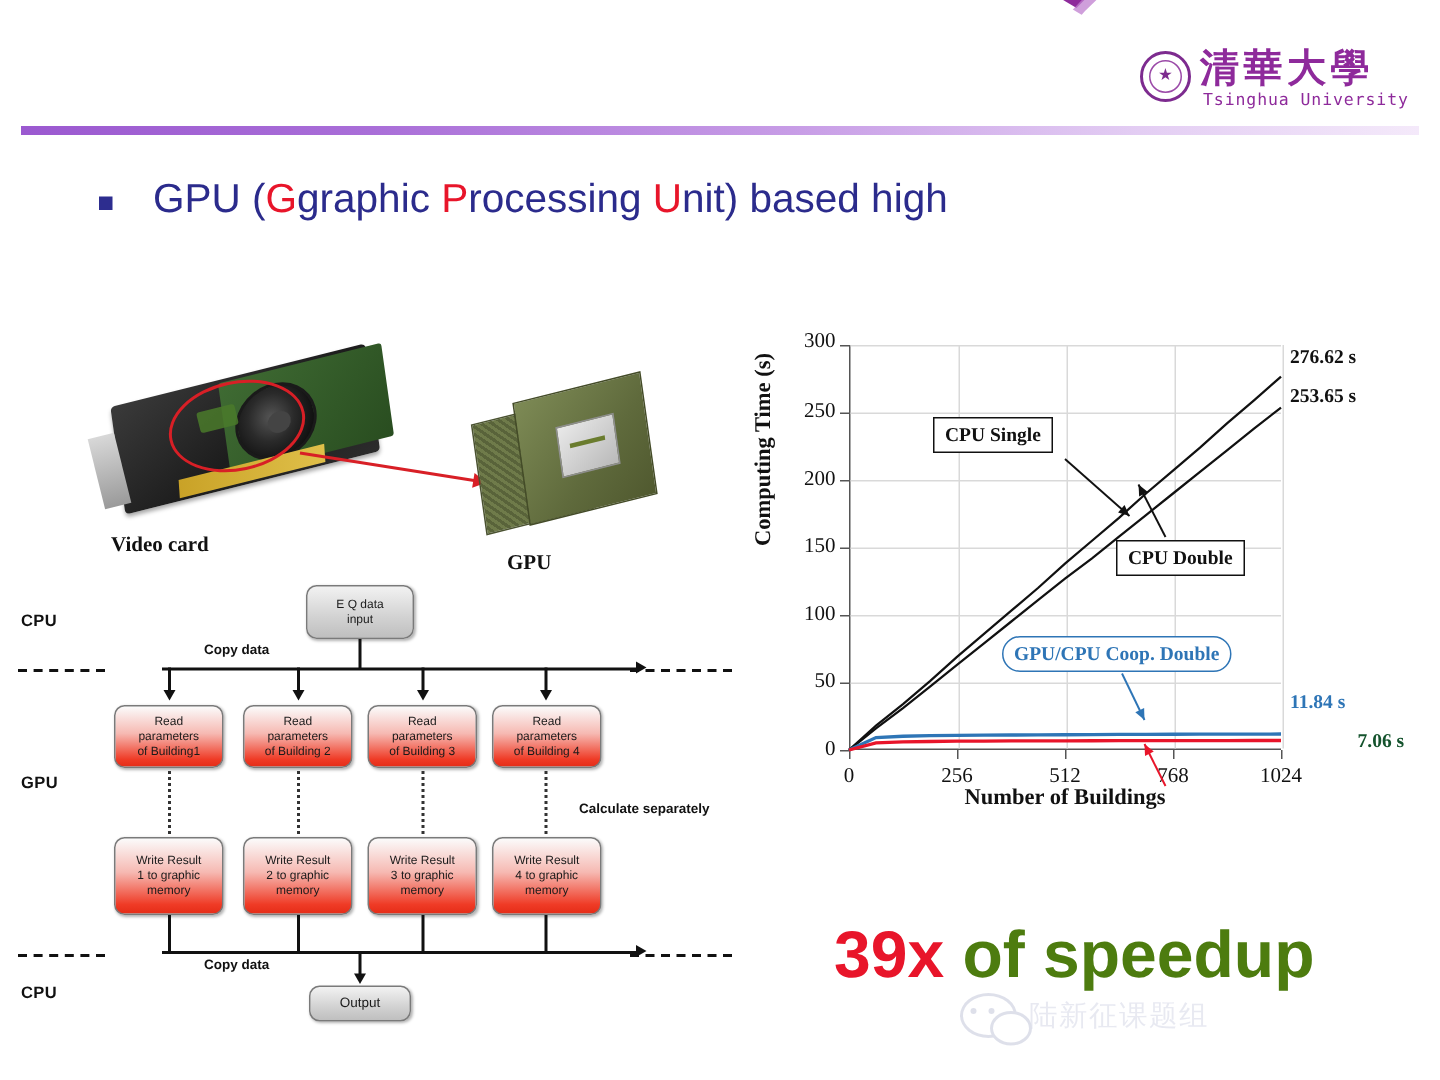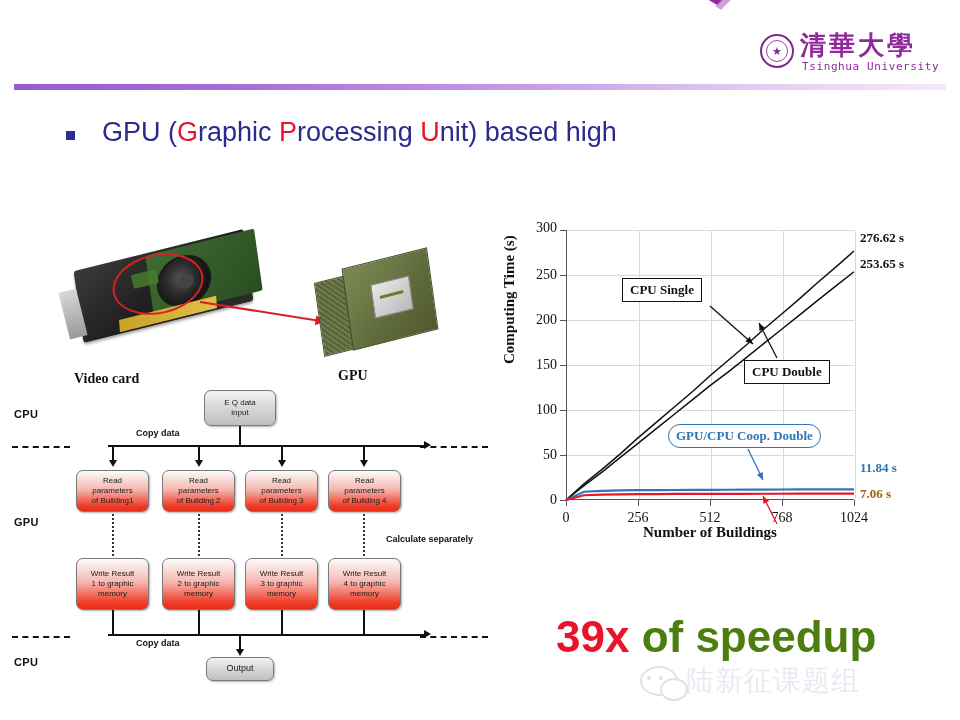--- a/index.html
+++ b/index.html
@@ -152,21 +152,20 @@
     transform:rotate(-16deg) skew(-8deg,2deg);
     border:1px solid #8f8f8f;
   }
   .chip-die:after{
     content:"";position:absolute;left:7px;top:12px;width:24px;height:3px;
     background:#6a7c2e;
   }
   .lbl-videocard{
     position:absolute;left:14px;top:128px;font-size:14px;font-weight:bold;color:#111;
     font-family:"Liberation Serif", serif;
-    margin-top:15px;
   }
   .lbl-gpu{
     position:absolute;left:278px;top:140px;font-size:14px;font-weight:bold;color:#111;
     font-family:"Liberation Serif", serif;
   }
 
   
   .flow{position:absolute;left:0px;top:388px;width:500px;height:300px;}
   .flow-lane{
     position:absolute;font-size:11px;font-weight:bold;color:#111;
@@ -247,21 +246,21 @@
     font-family:"Liberation Serif", serif;
     padding:3px 7px;white-space:nowrap;
   }
   .callout.blue{border-color:#2E75B6;color:#2E75B6;}
   .callout.red{border-color:#E8152A;color:#E8152A;}
   .endlab{
     position:absolute;font-size:13px;font-weight:bold;color:#111;
     font-family:"Liberation Serif", serif;white-space:nowrap;
   }
   .endlab.blue{color:#2E75B6;}
-  .endlab.red{color:#a16207;}
+  .endlab.red{color:#14532d;margin-left:45px;}
   svg.overlay{position:absolute;left:0;top:0;pointer-events:none;}
 
   
   .speedup{
     position:absolute;left:556px;top:612px;
     font-size:44px;font-weight:bold;
     font-family:"Liberation Sans", sans-serif;
     white-space:nowrap;
   }
   .speed-num{color:#E8152A;}
@@ -283,21 +282,21 @@
   }
   .wm-chat:after{
     content:"";position:absolute;left:17px;top:8px;width:4px;height:4px;
     border-radius:50%;background:#9aa0c0;
   }
   .wm-chat2{
     position:absolute;left:18px;top:10px;width:24px;height:19px;
     border:2px solid #9aa0c0;border-radius:50%;background:#fff;
   }
   .wm-text{
-    font-size:28px;color:#b9bed6;letter-spacing:1px;
+    font-size:19px;color:#b9bed6;letter-spacing:1px;
     font-family:"DejaVu Sans", sans-serif;white-space:nowrap;
   }
 </style>
 </head>
 <body>
 
 <div id="slide">
 
   <div class="title-rule"></div>
 
@@ -307,21 +306,21 @@
     <div class="logo-seal">
       <span class="logo-seal-star">★</span>
     </div>
     <div class="logo-cn">清華大學</div>
     <div class="logo-en">Tsinghua University</div>
   </div>
 
   <div class="bullet-row">
     <span class="bullet-sq"></span>
     <div class="bullet-text">
-      <span>GPU (</span><span class="hl">G</span><span>raphic </span><span class="hl">P</span><span>rocessing </span><span class="hl">U</span><span>nit) based high</span><br>
+      <span>GPU (</span><span class="hl">G</span><span>graphic </span><span class="hl">P</span><span>rocessing </span><span class="hl">U</span><span>nit) based high</span><br>
     </div>
   </div>
 
   <div class="photo-area">
     <div class="card-body"></div>
     <div class="card-pcb"></div>
     <div class="card-fan"></div>
     <div class="card-bracket"></div>
     <div class="card-connector"></div>
     <div class="nv-logo"></div>

